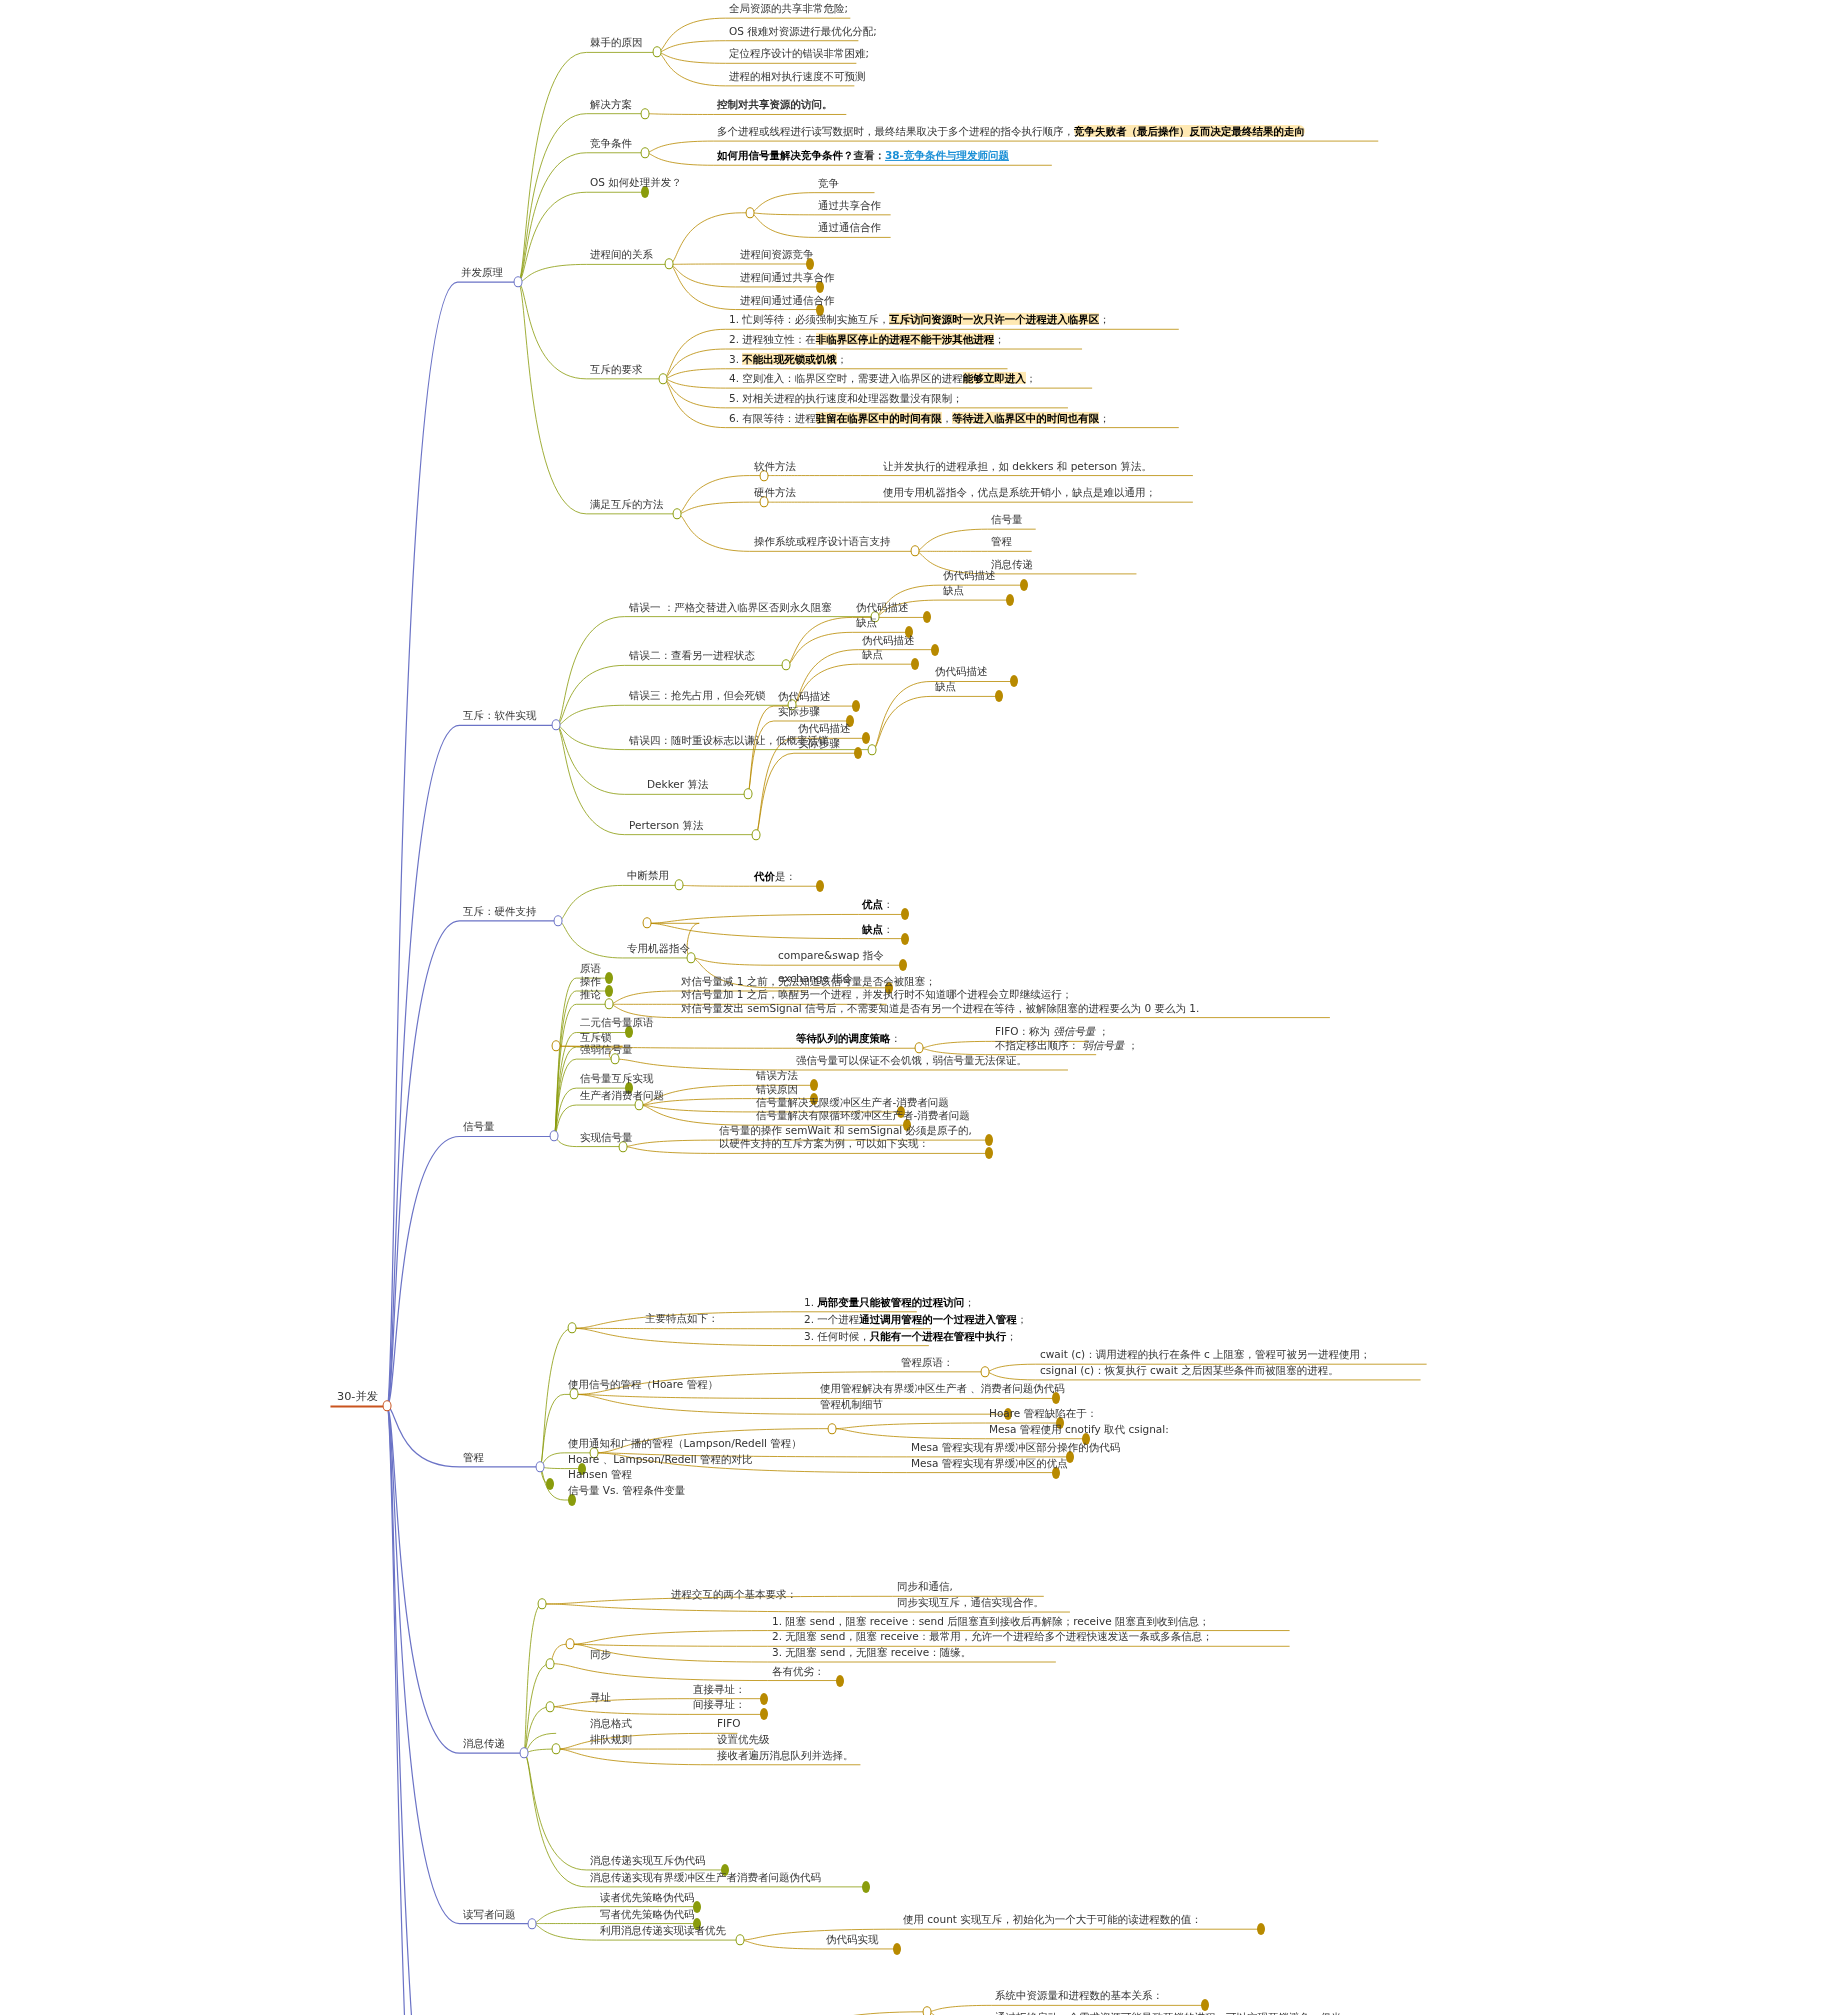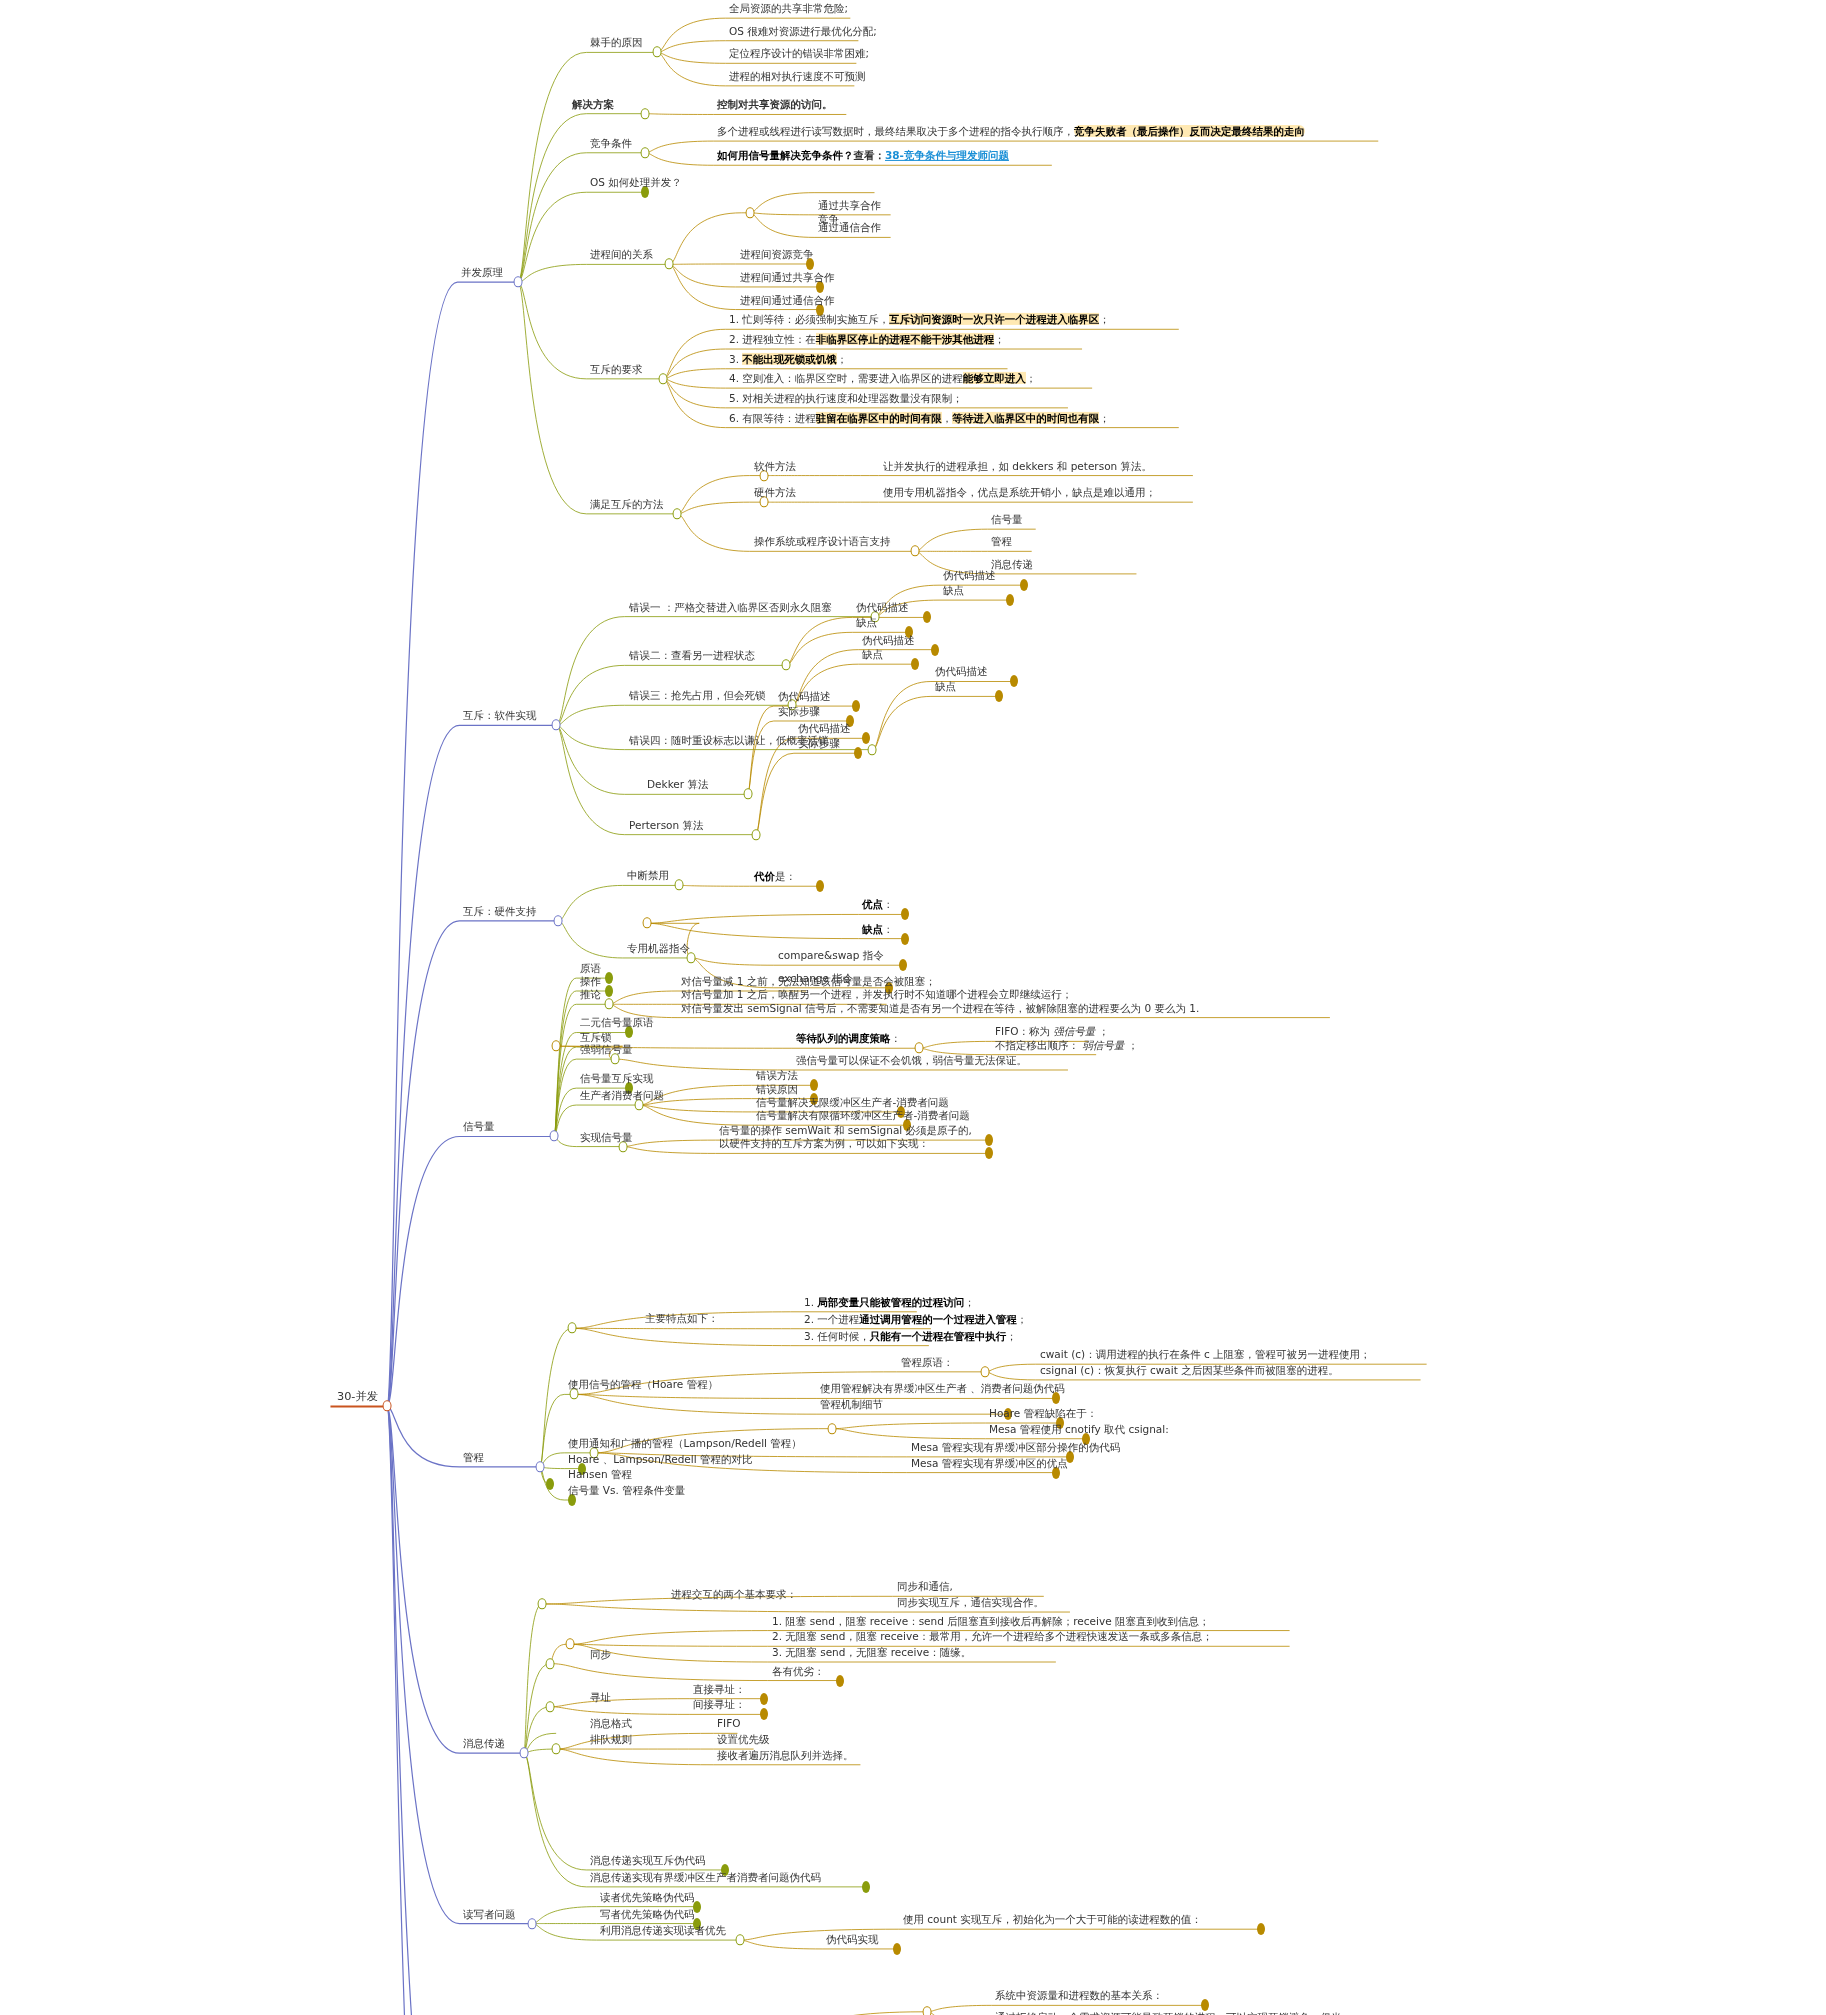--- a/index.html
+++ b/index.html
@@ -291,28 +291,28 @@
     <div class="leaf" style="background: rgb(184, 138, 0); left: 897px; top: 1949px;"></div>
     <div class="node" style="border: 1.2px solid rgb(184, 138, 0); left: 927px; top: 2012px;"></div>
     <div class="leaf" style="background: rgb(184, 138, 0); left: 1205px; top: 2005px;"></div>
     <div class="lbl root" style="left: 337px; top: 1406px;"><span>30-并发</span></div>
     <div class="lbl" style="left: 461px; top: 282px;"><span>并发原理</span></div>
     <div class="lbl" style="left: 590px; top: 52px;"><span>棘手的原因</span></div>
     <div class="lbl" style="left: 729px; top: 18px;"><span>全局资源的共享非常危险;</span></div>
     <div class="lbl" style="left: 729px; top: 41px;"><span>OS 很难对资源进行最优化分配;</span></div>
     <div class="lbl" style="left: 729px; top: 63px;"><span>定位程序设计的错误非常困难;</span></div>
     <div class="lbl" style="left: 729px; top: 86px;"><span>进程的相对执行速度不可预测</span></div>
-    <div class="lbl" style="left: 572px; top: 114px; font-weight: bold;"><span>解决方案</span></div>
+    <div class="lbl" style="left: 590px; top: 114px;"><span>解决方案</span></div>
     <div class="lbl" style="left: 717px; top: 114px; font-weight: bold;"><span>控制对共享资源的访问。</span></div>
     <div class="lbl" style="left: 590px; top: 153px;"><span>竞争条件</span></div>
     <div class="lbl" style="left: 717px; top: 141px;"><span>多个进程或线程进行读写数据时，最终结果取决于多个进程的指令执行顺序，</span><span class="hl" style="font-weight: bold; color: rgb(0, 0, 0); border-radius: 6px;">竞争失败者（最后操作）反而决定最终结果的走向</span></div>
     <div class="lbl" style="left: 717px; top: 165px; font-weight: bold;"><span style="color: rgb(0, 0, 0);">如何用信号量解决竞争条件？</span><span>查看：</span><span class="link">38-竞争条件与理发师问题</span></div>
     <div class="lbl" style="left: 590px; top: 192px;"><span>OS 如何处理并发？</span></div>
     <div class="lbl" style="left: 590px; top: 264px;"><span>进程间的关系</span></div>
-    <div class="lbl" style="left: 818px; top: 193px; margin-top: 36px;"><span>竞争</span></div>
+    <div class="lbl" style="left: 818px; top: 193px;"><span>竞争</span></div>
     <div class="lbl" style="left: 818px; top: 215px;"><span>通过共享合作</span></div>
     <div class="lbl" style="left: 818px; top: 237px;"><span>通过通信合作</span></div>
     <div class="lbl" style="left: 740px; top: 264px;"><span>进程间资源竞争</span></div>
     <div class="lbl" style="left: 740px; top: 287px;"><span>进程间通过共享合作</span></div>
     <div class="lbl" style="left: 740px; top: 310px;"><span>进程间通过通信合作</span></div>
     <div class="lbl" style="left: 590px; top: 379px;"><span>互斥的要求</span></div>
     <div class="lbl" style="left: 729px; top: 329px;"><span>1. 忙则等待：必须强制实施互斥，</span><span class="hl" style="font-weight: bold; color: rgb(0, 0, 0);">互斥访问资源时一次只许一个进程进入临界区</span><span>；</span></div>
     <div class="lbl" style="left: 729px; top: 349px;"><span>2. 进程独立性：在</span><span class="hl" style="font-weight: bold; color: rgb(0, 0, 0);">非临界区停止的进程不能干涉其他进程</span><span>；</span></div>
     <div class="lbl" style="left: 729px; top: 369px;"><span>3. </span><span class="hl" style="font-weight: bold; color: rgb(0, 0, 0);">不能出现死锁或饥饿</span><span>；</span></div>
     <div class="lbl" style="left: 729px; top: 388px;"><span>4. 空则准入：临界区空时，需要进入临界区的进程</span><span class="hl" style="font-weight: bold; color: rgb(0, 0, 0);">能够立即进入</span><span>；</span></div>

